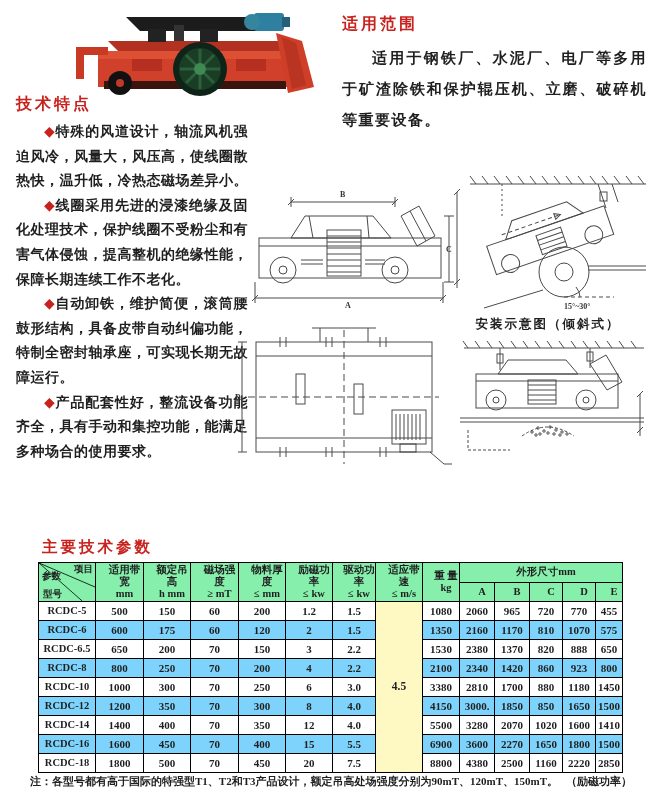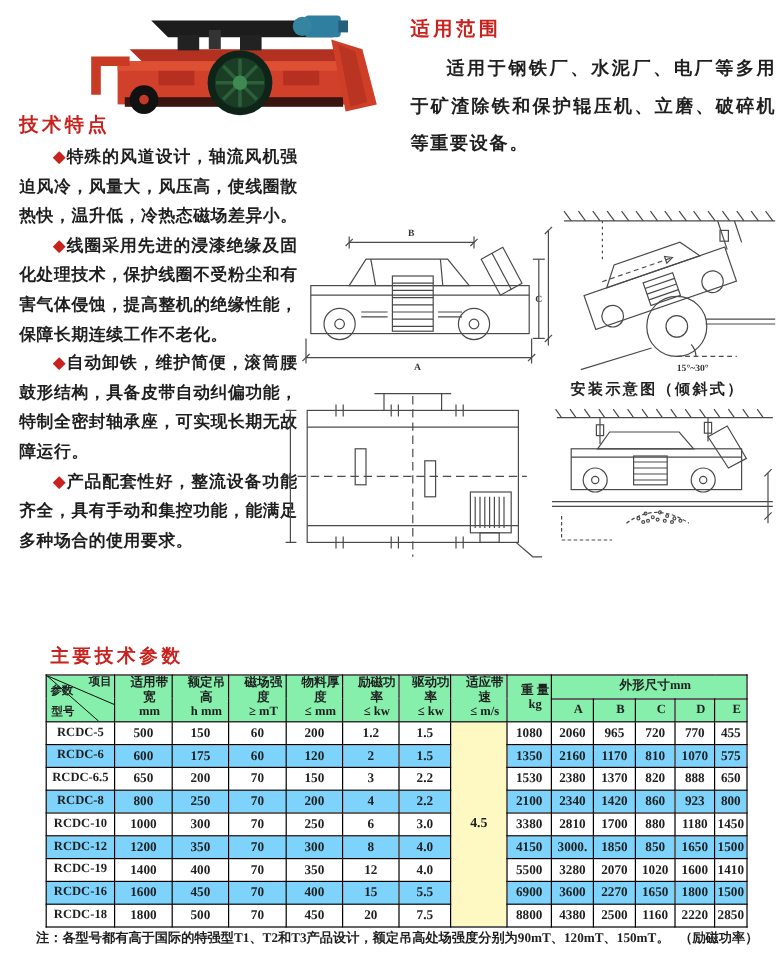--- a/index.html
+++ b/index.html
@@ -378,21 +378,21 @@
           <td>8</td>
           <td>4.0</td>
           <td>4150</td>
           <td>3000.</td>
           <td>1850</td>
           <td>850</td>
           <td>1650</td>
           <td>1500</td>
         </tr>
         <tr>
-          <td class="model-cell">RCDC-19</td>
+          <td class="model-cell">RCDC-14</td>
           <td>1400</td>
           <td>400</td>
           <td>70</td>
           <td>350</td>
           <td>12</td>
           <td>4.0</td>
           <td>5500</td>
           <td>3280</td>
           <td>2070</td>
           <td>1020</td>

